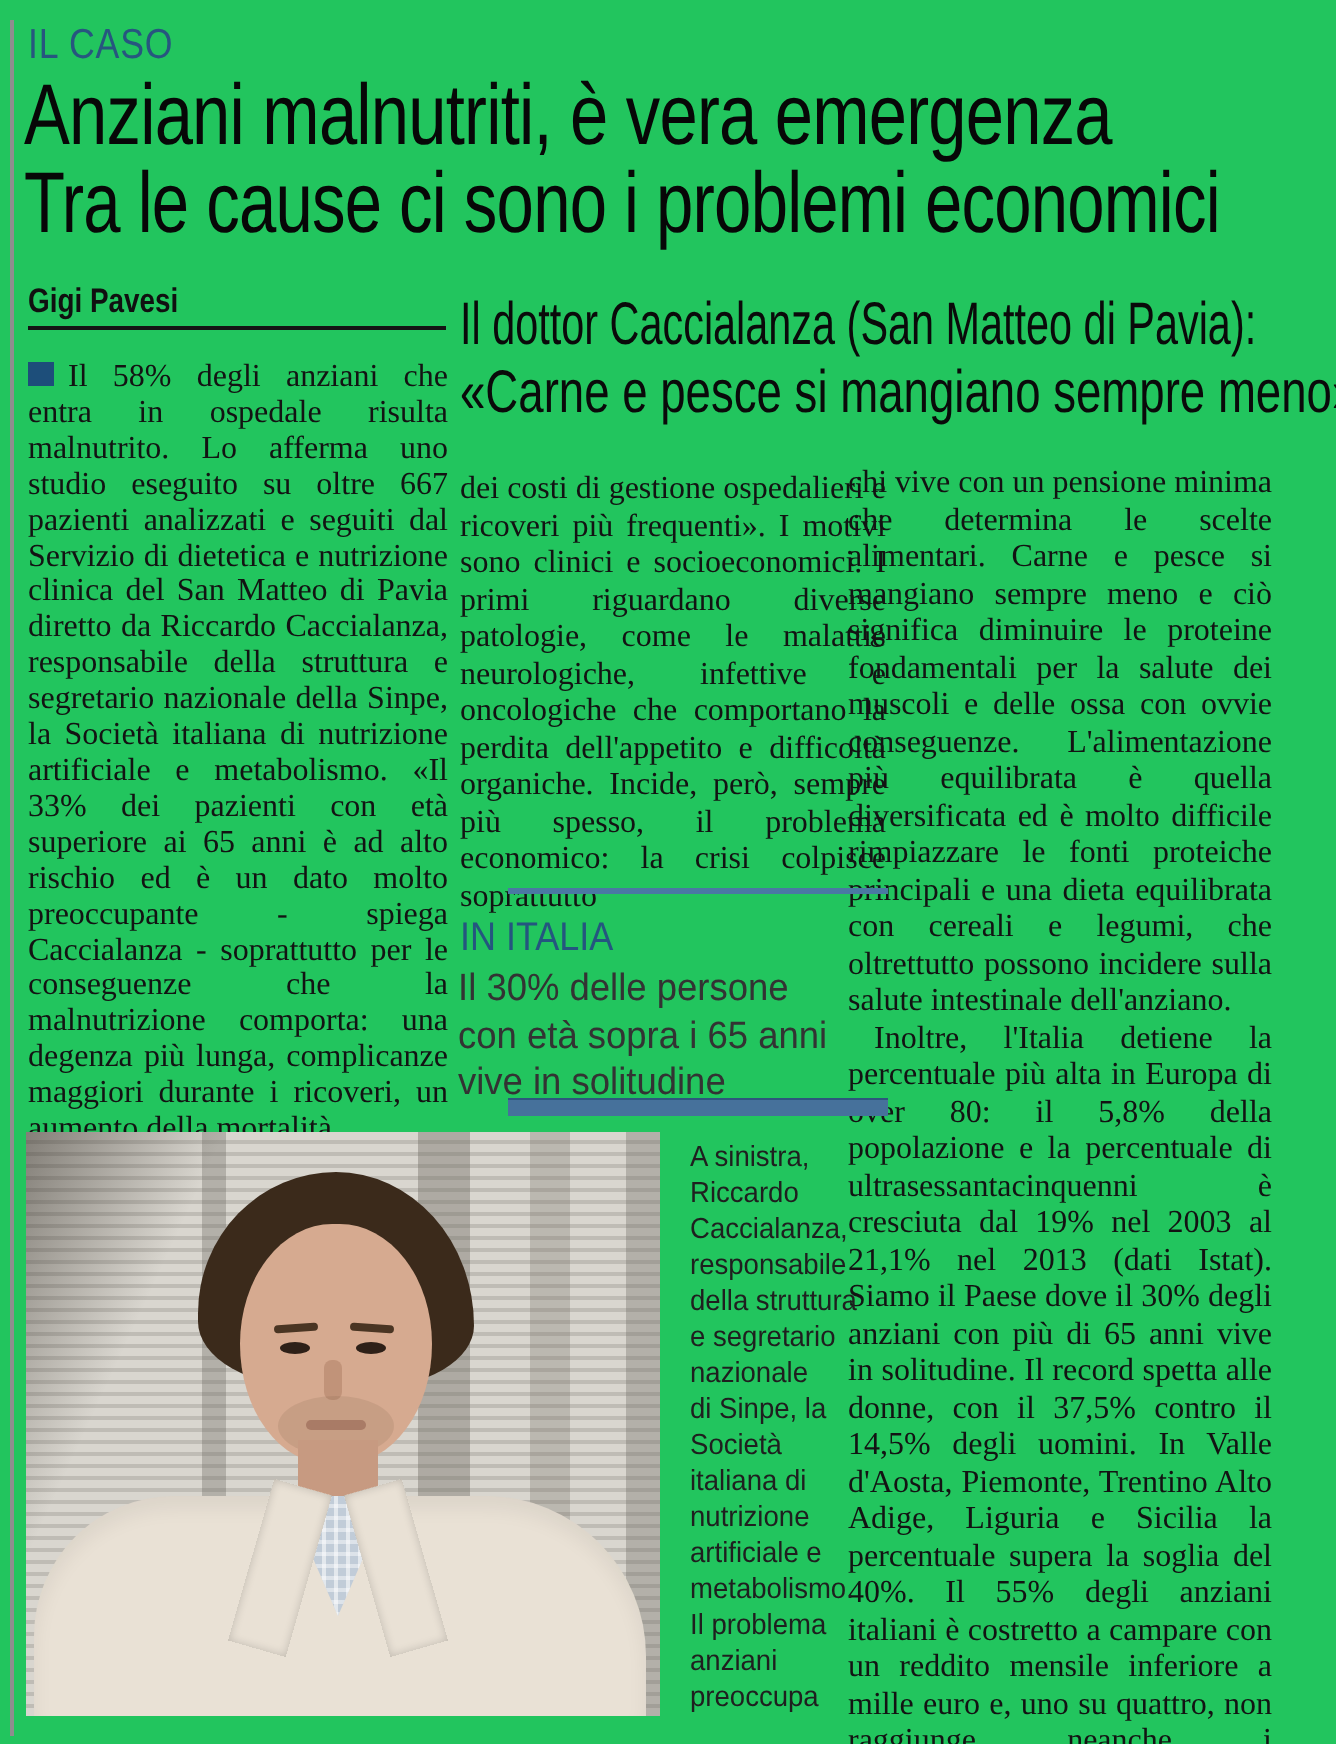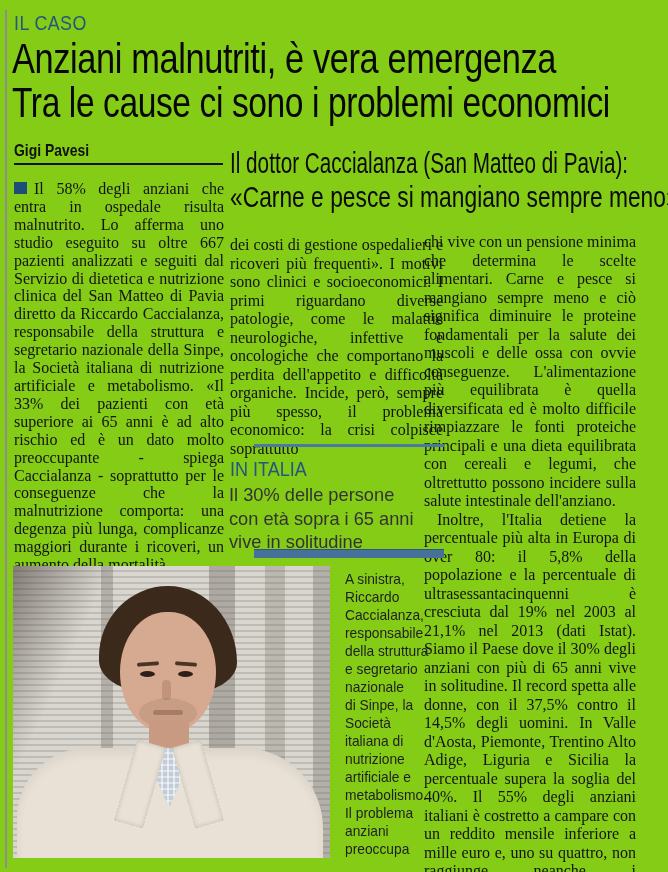--- a/index.html
+++ b/index.html
@@ -1,19 +1,19 @@
 <!DOCTYPE html>
 <html lang="it"><head>
 <meta charset="utf-8">
 <style>
   * { margin:0; padding:0; box-sizing:border-box; }
   html,body { background:#ffffff; }
   .page {
     position:relative; width:668px; height:872px; margin:0; overflow:hidden;
-    background:#84cc16; font-family:"Liberation Sans", sans-serif;
+    background:#22c55e; font-family:"Liberation Sans", sans-serif;
   }
   .left-rule { position:absolute; left:5px; top:10px; width:2px; height:858px; background:#8e8e8e; }
 
   .kicker {
     position:absolute; left:14px; top:11px; font-size:21px; color:#27567f;
     letter-spacing:.5px; transform:scaleX(.85); transform-origin:0 0; white-space:nowrap;
   }
   .hl { position:absolute; left:12px; color:#070707; font-size:43px; line-height:44px;
         white-space:nowrap; transform-origin:0 0; letter-spacing:-.5px; }
   .hl1 { top:36px;  transform:scaleX(.80); }

